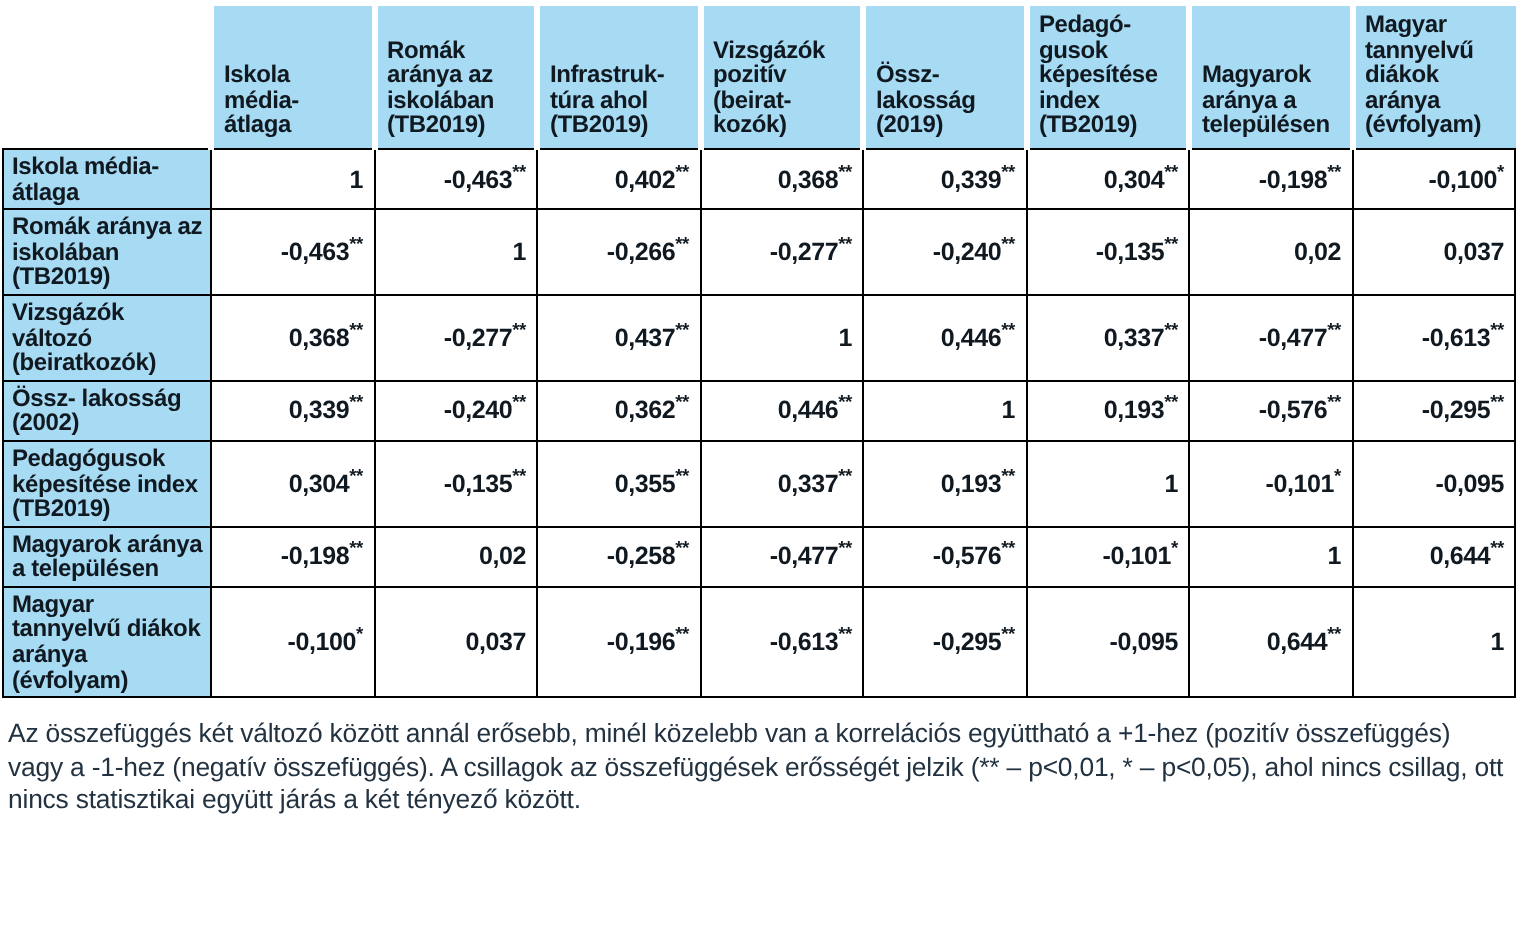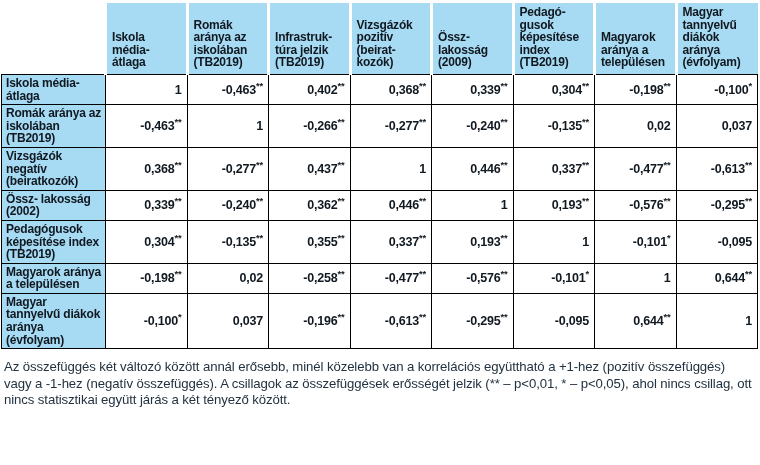--- a/index.html
+++ b/index.html
@@ -82,23 +82,23 @@
 </head>
 <body>
 
 <div class="page">
   <table class="corr">
     <thead>
       <tr id="head-row">
           <th class="corner"></th>
           <th>Iskola média-átlaga</th>
           <th>Romák aránya az iskolában (TB2019)</th>
-          <th>Infrastruk-túra jelzik (TB2019)</th>
+          <th>Infrastruk-túra ahol (TB2019)</th>
           <th>Vizsgázók pozitív (beirat-kozók)</th>
-          <th>Össz-lakosság (2009)</th>
+          <th>Össz-lakosság (2019)</th>
           <th>Pedagó-gusok képesítése index (TB2019)</th>
           <th>Magyarok aránya a településen</th>
           <th>Magyar tannyelvű diákok aránya (évfolyam)</th>
         </tr>
     </thead>
     <tbody id="body-rows">
         <tr>
           <th class="row-label">Iskola média-átlaga</th>
           <td class="value">1</td>
           <td class="value">-0,463<sup>**</sup></td>
@@ -114,21 +114,21 @@
           <td class="value">-0,463<sup>**</sup></td>
           <td class="value">1</td>
           <td class="value">-0,266<sup>**</sup></td>
           <td class="value">-0,277<sup>**</sup></td>
           <td class="value">-0,240<sup>**</sup></td>
           <td class="value">-0,135<sup>**</sup></td>
           <td class="value">0,02</td>
           <td class="value">0,037</td>
         </tr>
         <tr>
-          <th class="row-label">Vizsgázók negatív (beiratkozók)</th>
+          <th class="row-label">Vizsgázók változó (beiratkozók)</th>
           <td class="value">0,368<sup>**</sup></td>
           <td class="value">-0,277<sup>**</sup></td>
           <td class="value">0,437<sup>**</sup></td>
           <td class="value">1</td>
           <td class="value">0,446<sup>**</sup></td>
           <td class="value">0,337<sup>**</sup></td>
           <td class="value">-0,477<sup>**</sup></td>
           <td class="value">-0,613<sup>**</sup></td>
         </tr>
         <tr>

